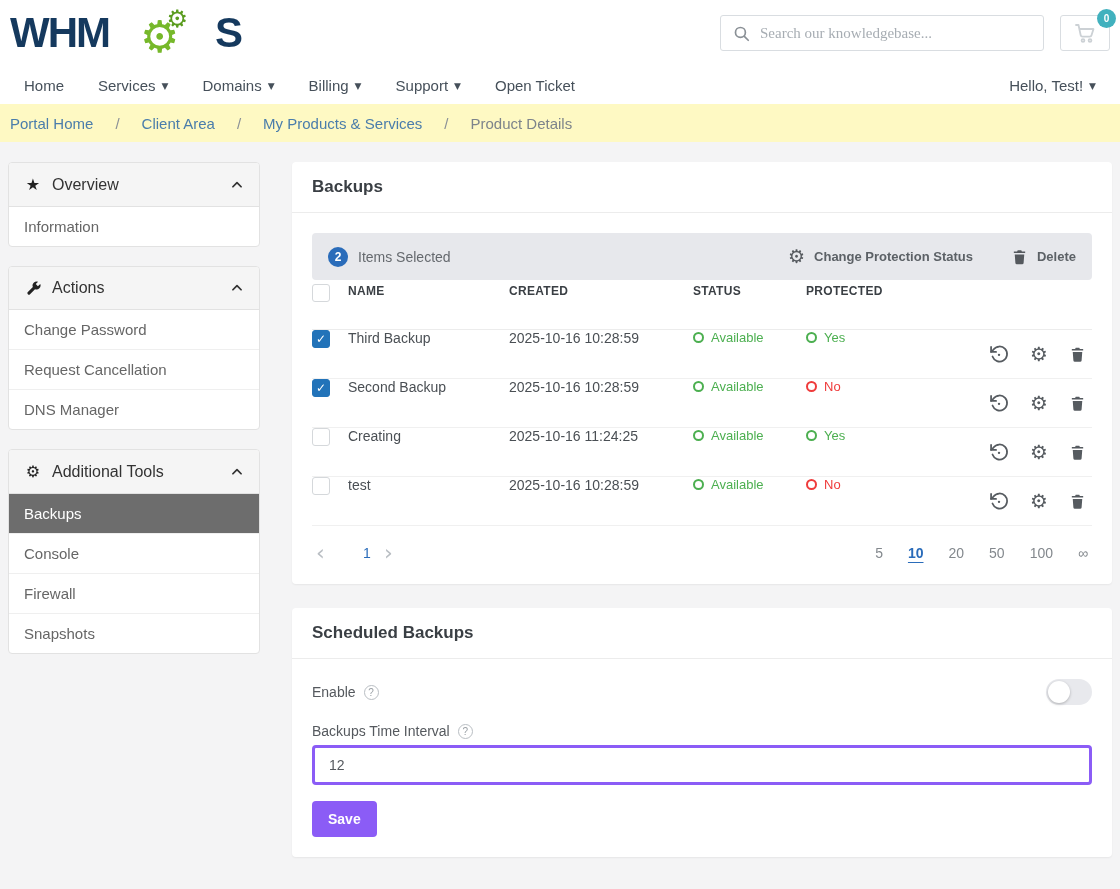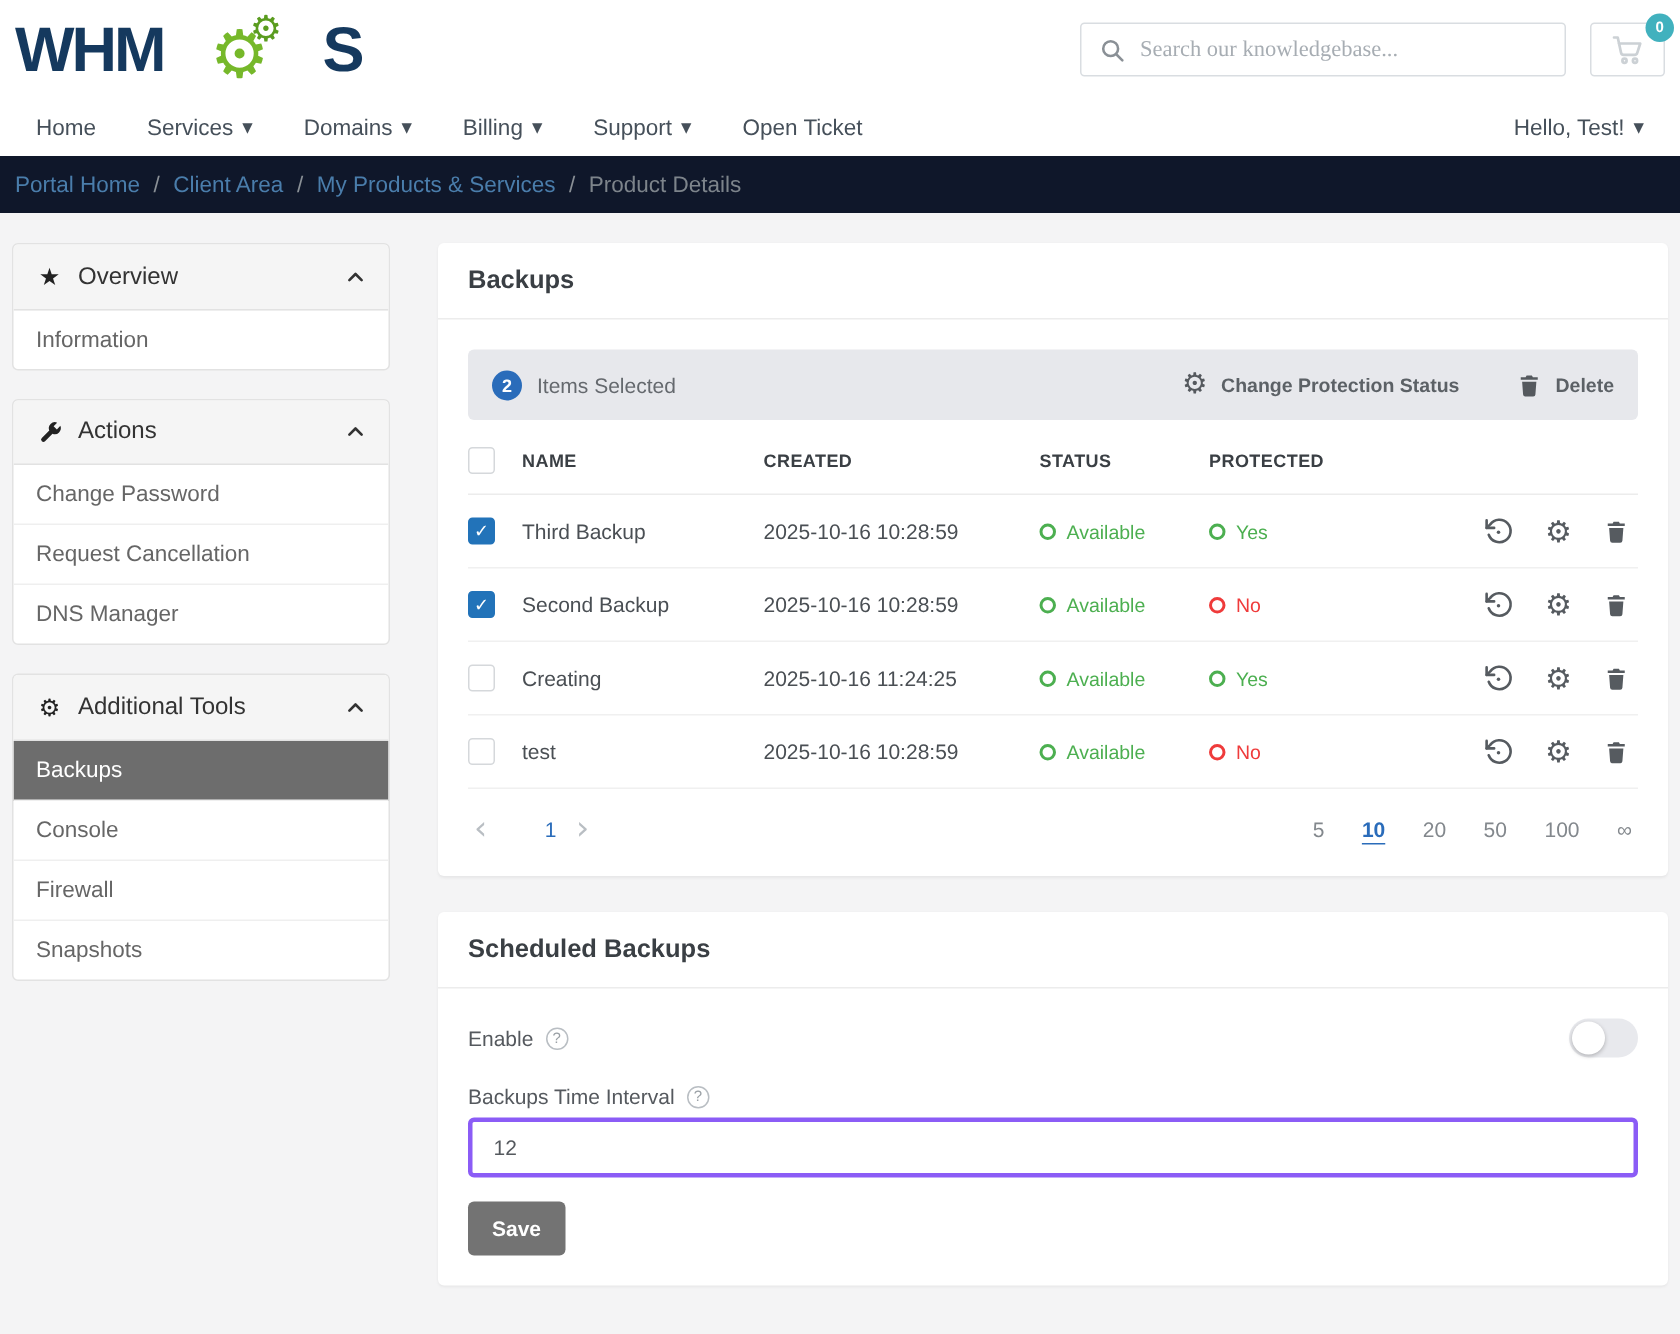--- a/index.html
+++ b/index.html
@@ -20,21 +20,21 @@
   .search-box input { border:none; outline:none; flex:1; font-size:15px; color:#555; font-family:Liberation Serif, serif; }
   .search-box input::placeholder { color:#a7adb3; }
   .cart-btn { position:relative; width:50px; height:36px; border:1px solid #d9dde1; border-radius:3px; background:#fff; display:flex; align-items:center; justify-content:center; cursor:pointer; }
   .cart-badge { position:absolute; top:-7px; right:-7px; width:19px; height:19px; border-radius:50%; background:#41b1be; color:#fff; font-size:10px; font-weight:bold; display:flex; align-items:center; justify-content:center; }
   
   .nav { background:#fff; height:38px; display:flex; align-items:center; padding:0 24px; gap:34px; font-size:15px; color:#46505a; }
   .nav-item { display:flex; align-items:center; gap:6px; cursor:pointer; white-space:nowrap; }
   .nav-caret { font-size:9px; color:#46505a; margin-top:2px; }
   .nav-user { margin-left:auto; display:flex; align-items:center; gap:6px; cursor:pointer; }
   
-  .breadcrumb { background:#0f172a; height:38px; display:flex; align-items:center; padding:0 10px; font-size:15px; gap:9px; }
+  .breadcrumb { background:#fef9c3; height:38px; display:flex; align-items:center; padding:0 10px; font-size:15px; gap:22px; }
   .crumb-link { color:#4a7dab; cursor:pointer; }
   .crumb-sep { color:#8a9096; }
   .crumb-current { color:#7d848b; }
   
   .content { display:flex; padding:20px 8px 0 8px; gap:32px; }
   .sidebar { width:252px; flex:none; }
   .main { width:820px; flex:none; }
   
   .side-panel { background:#fff; border:1px solid #e2e2e2; border-radius:4px; margin-bottom:19px; overflow:hidden; }
   .side-head { background:#f5f5f5; border-bottom:1px solid #e2e2e2; padding:12px 15px; display:flex; align-items:center; gap:10px; font-size:16px; color:#333; cursor:pointer; }
@@ -50,21 +50,21 @@
   .panel-body { padding:20px; }
   
   .bulk-bar { background:#e7e8ec; border-radius:4px; height:47px; display:flex; align-items:center; padding:0 16px; }
   .bulk-badge { width:20px; height:20px; border-radius:50%; background:#2a6cba; color:#fff; font-size:12px; font-weight:bold; display:flex; align-items:center; justify-content:center; margin-right:10px; }
   .bulk-label { font-size:14px; color:#65696e; }
   .bulk-actions { margin-left:auto; display:flex; align-items:center; gap:38px; }
   .bulk-action { display:flex; align-items:center; gap:9px; font-size:13px; font-weight:bold; color:#5c6166; cursor:pointer; }
   .bulk-action .glyph { font-size:19px; color:#55595e; line-height:1; }
   
   .btable { margin-top:4px; }
-  .trow { display:flex; align-items:center; min-height:49px; border-bottom:1px solid #f0f0f0; }
+  .trow { display:flex; min-height:49px; border-bottom:1px solid #f0f0f0; }
   .trow.head { min-height:46px; border-bottom:1px solid #ececec; }
   .c-check { width:36px; flex:none; }
   .c-name { width:161px; flex:none; }
   .c-created { width:184px; flex:none; }
   .c-status { width:113px; flex:none; }
   .c-protected { flex:1; }
   .c-actions { flex:none; display:flex; align-items:center; gap:21px; padding-right:6px; }
   .th { font-size:12px; font-weight:bold; color:#3a3f44; letter-spacing:.3px; }
   .td { font-size:14px; color:#4a4f54; }
   .cbox { width:18px; height:18px; border:1px solid #d5d8db; border-radius:3px; background:#fff; cursor:pointer; display:flex; align-items:center; justify-content:center; }
@@ -84,21 +84,21 @@
   .pg-size { color:#83888d; font-size:14px; cursor:pointer; }
   .pg-size.active { color:#2a6cba; font-weight:bold; text-decoration:underline; text-underline-offset:4px; }
   
   .form-row { display:flex; align-items:center; margin-bottom:18px; }
   .form-label { font-size:14px; color:#55595e; display:flex; align-items:center; gap:8px; }
   .help { width:15px; height:15px; border:1px solid #b9bec3; border-radius:50%; color:#9aa0a5; font-size:10px; display:flex; align-items:center; justify-content:center; cursor:pointer; }
   .toggle { margin-left:auto; width:46px; height:26px; border-radius:13px; background:#e8e9ed; position:relative; cursor:pointer; }
   .toggle .knob { position:absolute; left:2px; top:2px; width:22px; height:22px; border-radius:50%; background:#fff; box-shadow:0 1px 3px rgba(0,0,0,.25); }
   .text-input { width:100%; height:40px; border:3px solid #8b5cf6; border-radius:4px; padding:0 14px; font-size:14px; color:#55595e; font-family:inherit; outline:none; }
   .interval-row { margin-bottom:6px; }
-  .save-btn { margin-top:16px; background:#737373; color:#fff; border:none; border-radius:4px; padding:10px 16px; font-size:14px; font-weight:bold; cursor:pointer; font-family:inherit; }
+  .save-btn { margin-top:16px; background:#8b5cf6; color:#fff; border:none; border-radius:4px; padding:10px 16px; font-size:14px; font-weight:bold; cursor:pointer; font-family:inherit; }
   
   .footer { text-align:center; padding:22px 0; font-size:15px; color:#5a5f64; }
   .glyph { font-family:"DejaVu Sans",sans-serif; }
 </style>
 </head>
 <body>
 
 <div class="header">
   <div class="logo">
     <span class="logo-text">WHM</span>

